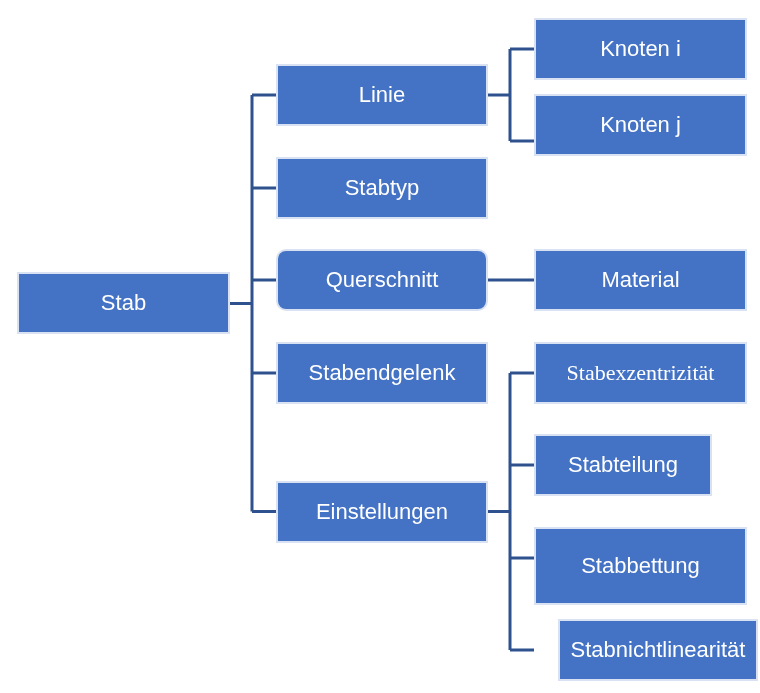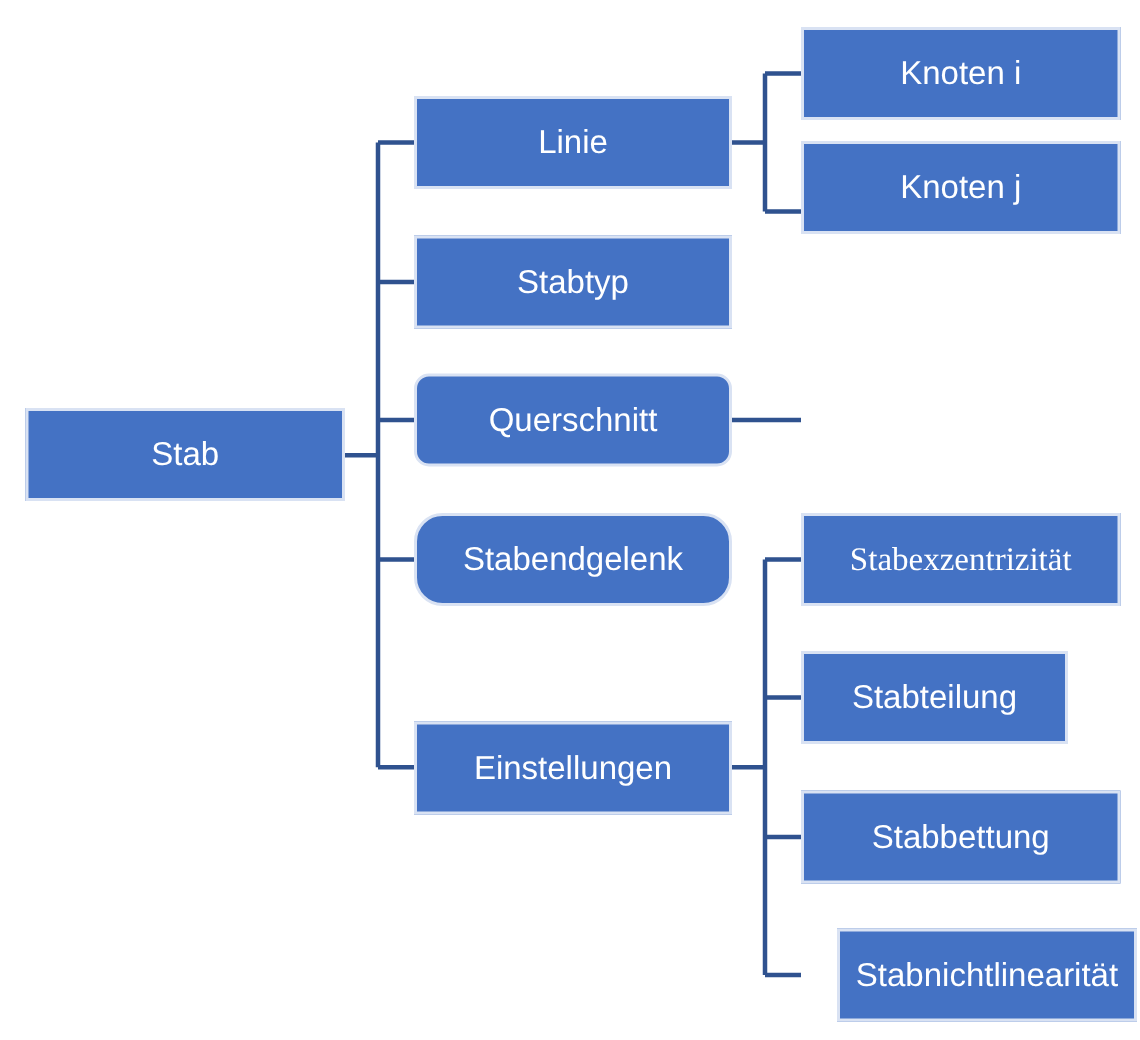--- a/index.html
+++ b/index.html
@@ -60,30 +60,31 @@
   </svg>
 
   <div class="node" style="left:17px; top:272px; width:213px; height:62px;">Stab</div>
 
   <div class="node" style="left:276px; top:64px; width:212px; height:62px;">Linie</div>
 
   <div class="node" style="left:276px; top:157px; width:212px; height:62px;">Stabtyp</div>
 
   <div class="node" style="left:276px; top:249px; width:212px; height:62px;border-radius:10px;">Querschnitt</div>
 
-  <div class="node" style="left:276px; top:342px; width:212px; height:62px;border-radius:19px;">Stabendgelenk</div>
+  <div class="node" style="left:276px; top:342px; width:212px; height:62px;">Stabendgelenk</div>
 
   <div class="node" style="left:534px; top:18px; width:213px; height:62px;">Knoten i</div>
 
   <div class="node" style="left:276px; top:481px; width:212px; height:62px;">Einstellungen</div>
 
   <div class="node" style="left:534px; top:94px; width:213px; height:62px;">Knoten j</div>
 
+  <div class="node" style="left:534px; top:249px; width:213px; height:62px;">Material</div>
 
   <div class="node" style="left:534px; top:342px; width:213px; height:62px;font-family:Liberation Serif, serif;">Stabexzentrizität</div>
 
   <div class="node" style="left:534px; top:434px; width:178px; height:62px;">Stabteilung</div>
 
-  <div class="node" style="left:534px; top:527px; width:213px; height:62px;">Stabbettung</div>
+  <div class="node" style="left:534px; top:527px; width:213px; height:78px;">Stabbettung</div>
 
   <div class="node" style="left:558px; top:619px; width:200px; height:62px;">Stabnichtlinearität</div>
 
 </div>
 
 </body></html>

